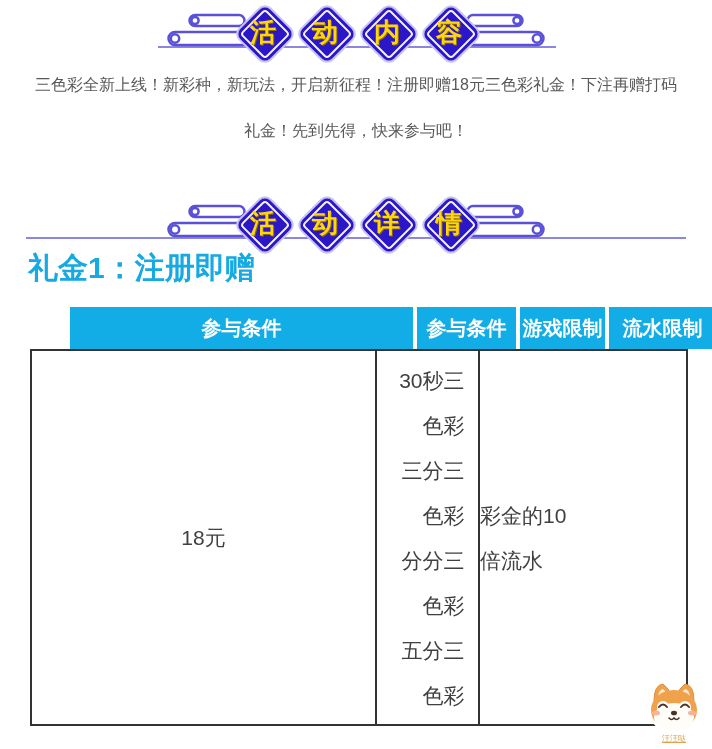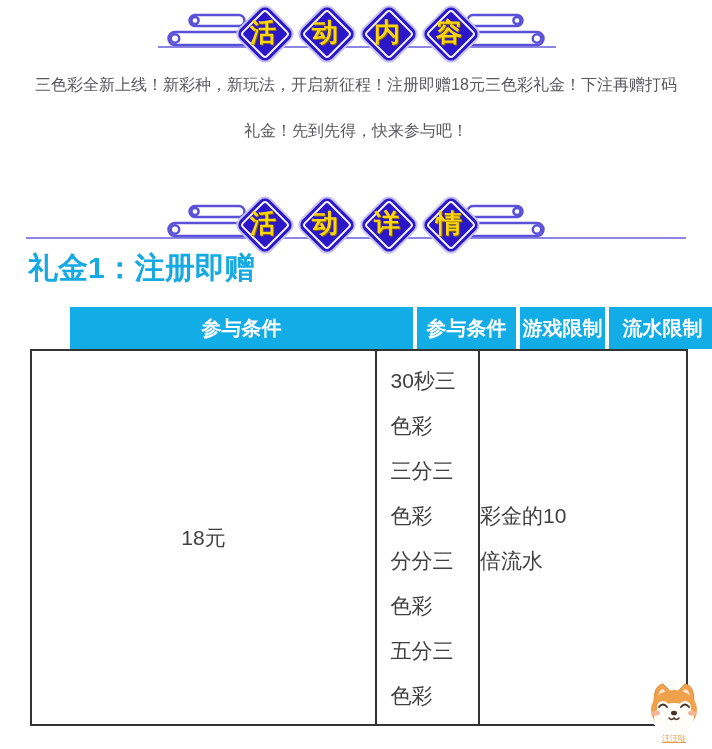--- a/index.html
+++ b/index.html
@@ -53,21 +53,21 @@
     box-sizing:border-box;border:2px solid #333333;
     display:grid;grid-template-columns:345px 103px 89px 1fr;
     color:#404040;font-size:21px;
   }
   .tbl-body .bcell{
     display:flex;align-items:center;justify-content:center;
     box-sizing:border-box;text-align:center;
   }
   .tbl-body .bcell:not(:last-child){border-right:2px solid #333333}
   .games{display:flex;flex-direction:column;justify-content:center}
-  .game{width:74px;line-height:45px;text-align:left}
+  .game{width:74px;line-height:45px;text-align:right}
   .turnover{width:90px;line-height:45px;text-align:left}
   
   .mascot{position:absolute;left:644px;top:681px;width:60px;height:68px;z-index:5}
   .mascot-label{
     position:absolute;left:0;top:52px;width:60px;text-align:center;
     font-size:8px;color:#dfa14f;text-decoration:underline;
   }
 </style>
 </head>
 <body>

